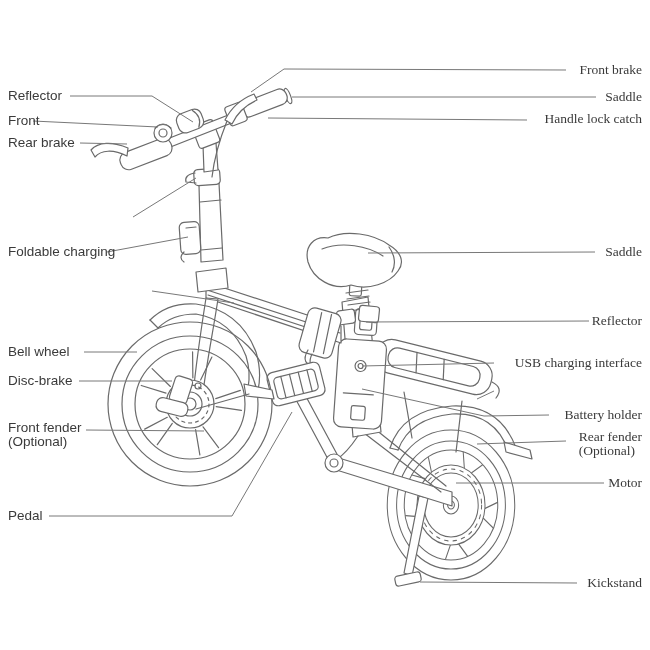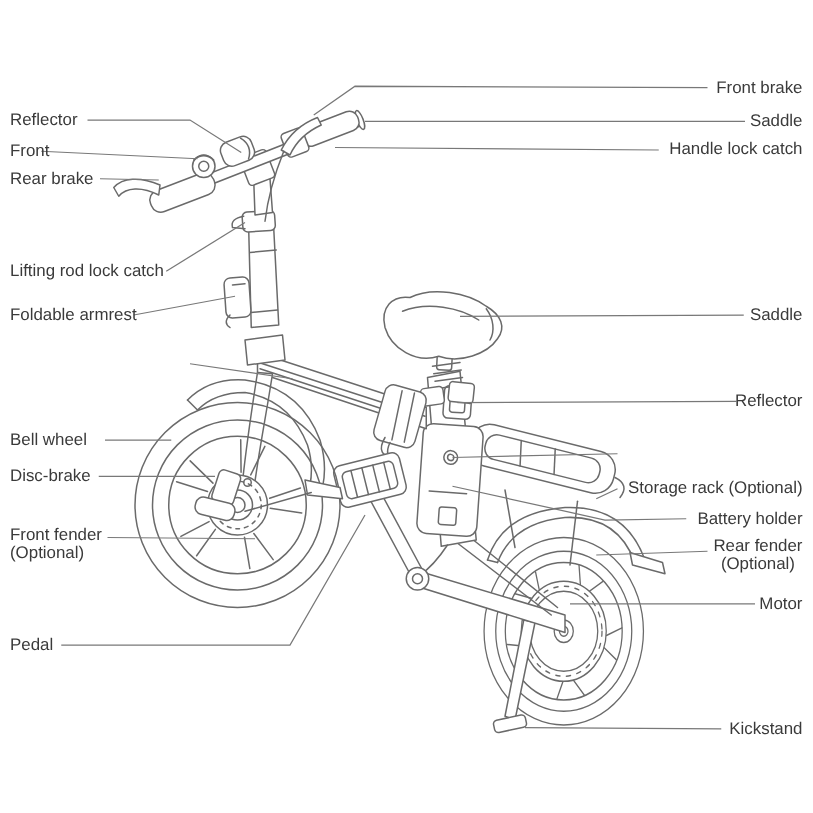--- a/index.html
+++ b/index.html
@@ -1,20 +1,20 @@
 <!DOCTYPE html>
 <html><head>
 <meta charset="utf-8">
 <style>
   html,body{margin:0;padding:0;background:#fff;}
   .scene{position:relative;width:650px;height:650px;background:#fff;overflow:hidden;
          font-family:"Liberation Sans",sans-serif;}
   .art{position:absolute;left:0;top:0;}
   .lbl{position:absolute;font-size:13.5px;line-height:14px;color:#3a3a3a;white-space:nowrap;}
-  .lbl.right{text-align:center;}
+  .lbl.right{text-align:left;font-family:Liberation Serif, serif;}
   .lbl .l2{display:block;}
 </style>
 </head>
 <body>
 
 <div class="scene">
 
   <svg class="art" width="650" height="650" viewBox="0 0 650 650">
 
     <g stroke="#6a6a6a" stroke-width="1.2" fill="none" stroke-linecap="round" stroke-linejoin="round">
@@ -265,36 +265,35 @@
       <polyline points="549,415 484,416 362,389"></polyline>
       <polyline points="566,441 477,444"></polyline>
       <polyline points="604,483 456,483"></polyline>
       <polyline points="577,583 420,582"></polyline>
     </g>
   </svg>
 
   <div class="lbl" style="left:8px;top:89px">Reflector</div>
   <div class="lbl" style="left:8px;top:114px">Front</div>
   <div class="lbl" style="left:8px;top:136px">Rear brake</div>
-  <div class="lbl" style="left:8px;top:210px">Lifting rod lock catch</div>
-  <div class="lbl" style="left:8px;top:245px">Foldable armrest</div>
+  <div class="lbl" style="left:8px;top:245px">Foldable charging</div>
   <div class="lbl" style="left:8px;top:345px">Bell wheel</div>
   <div class="lbl" style="left:8px;top:374px">Disc-brake</div>
   <div class="lbl" style="left:8px;top:421px">
     <span class="l2">Front fender</span>
     <span class="l2">(Optional)</span>
   </div>
   <div class="lbl" style="left:8px;top:509px">Pedal</div>
 
   <div class="lbl right" style="right:8px;top:63px">Front brake</div>
   <div class="lbl right" style="right:8px;top:90px">Saddle</div>
   <div class="lbl right" style="right:8px;top:112px">Handle lock catch</div>
   <div class="lbl right" style="right:8px;top:245px">Saddle</div>
   <div class="lbl right" style="right:8px;top:314px">Reflector</div>
-  <div class="lbl right" style="right:8px;top:383px">Storage rack (Optional)</div>
+  <div class="lbl right" style="right:8px;top:356px">USB charging interface</div>
   <div class="lbl right" style="right:8px;top:408px">Battery holder</div>
   <div class="lbl right" style="right:8px;top:430px">
     <span class="l2">Rear fender</span>
     <span class="l2">(Optional)</span>
   </div>
   <div class="lbl right" style="right:8px;top:476px">Motor</div>
   <div class="lbl right" style="right:8px;top:576px">Kickstand</div>
 
 </div>
 

